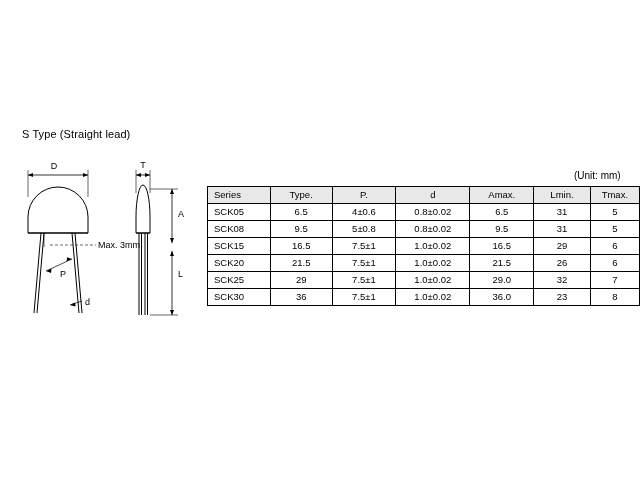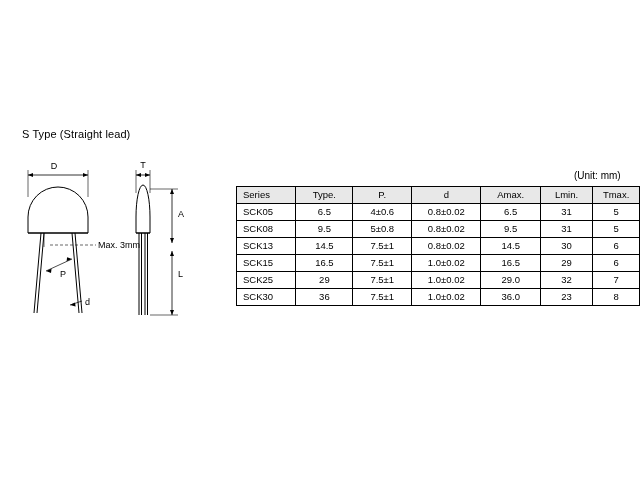--- a/index.html
+++ b/index.html
@@ -53,21 +53,20 @@
   }
   
   .tbl-wrap {
     position: absolute;
     left: 207px;
     top: 186px;
   }
   table.spec {
     border-collapse: collapse;
     font-size: 9.5px;
-    margin-left: 29px;
   }
   table.spec th, table.spec td {
     border: 1px solid #000000;
     height: 16px;
     line-height: 16px;
     padding: 0 2px;
     text-align: center;
     font-weight: normal;
     background: #ffffff;
   }
@@ -185,38 +184,38 @@
         <tr>
           <td class="c0">SCK08</td>
           <td class="c1">9.5</td>
           <td class="c2">5±0.8</td>
           <td class="c3">0.8±0.02</td>
           <td class="c4">9.5</td>
           <td class="c5">31</td>
           <td class="c6">5</td>
         </tr>
         <tr>
-          <td class="c0">SCK13</td>
-          <td class="c1">14.5</td>
-          <td class="c2">7.5±1</td>
-          <td class="c3">0.8±0.02</td>
-          <td class="c4">14.5</td>
-          <td class="c5">30</td>
-          <td class="c6">6</td>
-        </tr>
-        <tr>
           <td class="c0">SCK15</td>
           <td class="c1">16.5</td>
           <td class="c2">7.5±1</td>
           <td class="c3">1.0±0.02</td>
           <td class="c4">16.5</td>
           <td class="c5">29</td>
           <td class="c6">6</td>
         </tr>
         <tr>
+          <td class="c0">SCK20</td>
+          <td class="c1">21.5</td>
+          <td class="c2">7.5±1</td>
+          <td class="c3">1.0±0.02</td>
+          <td class="c4">21.5</td>
+          <td class="c5">26</td>
+          <td class="c6">6</td>
+        </tr>
+        <tr>
           <td class="c0">SCK25</td>
           <td class="c1">29</td>
           <td class="c2">7.5±1</td>
           <td class="c3">1.0±0.02</td>
           <td class="c4">29.0</td>
           <td class="c5">32</td>
           <td class="c6">7</td>
         </tr>
         <tr>
           <td class="c0">SCK30</td>

